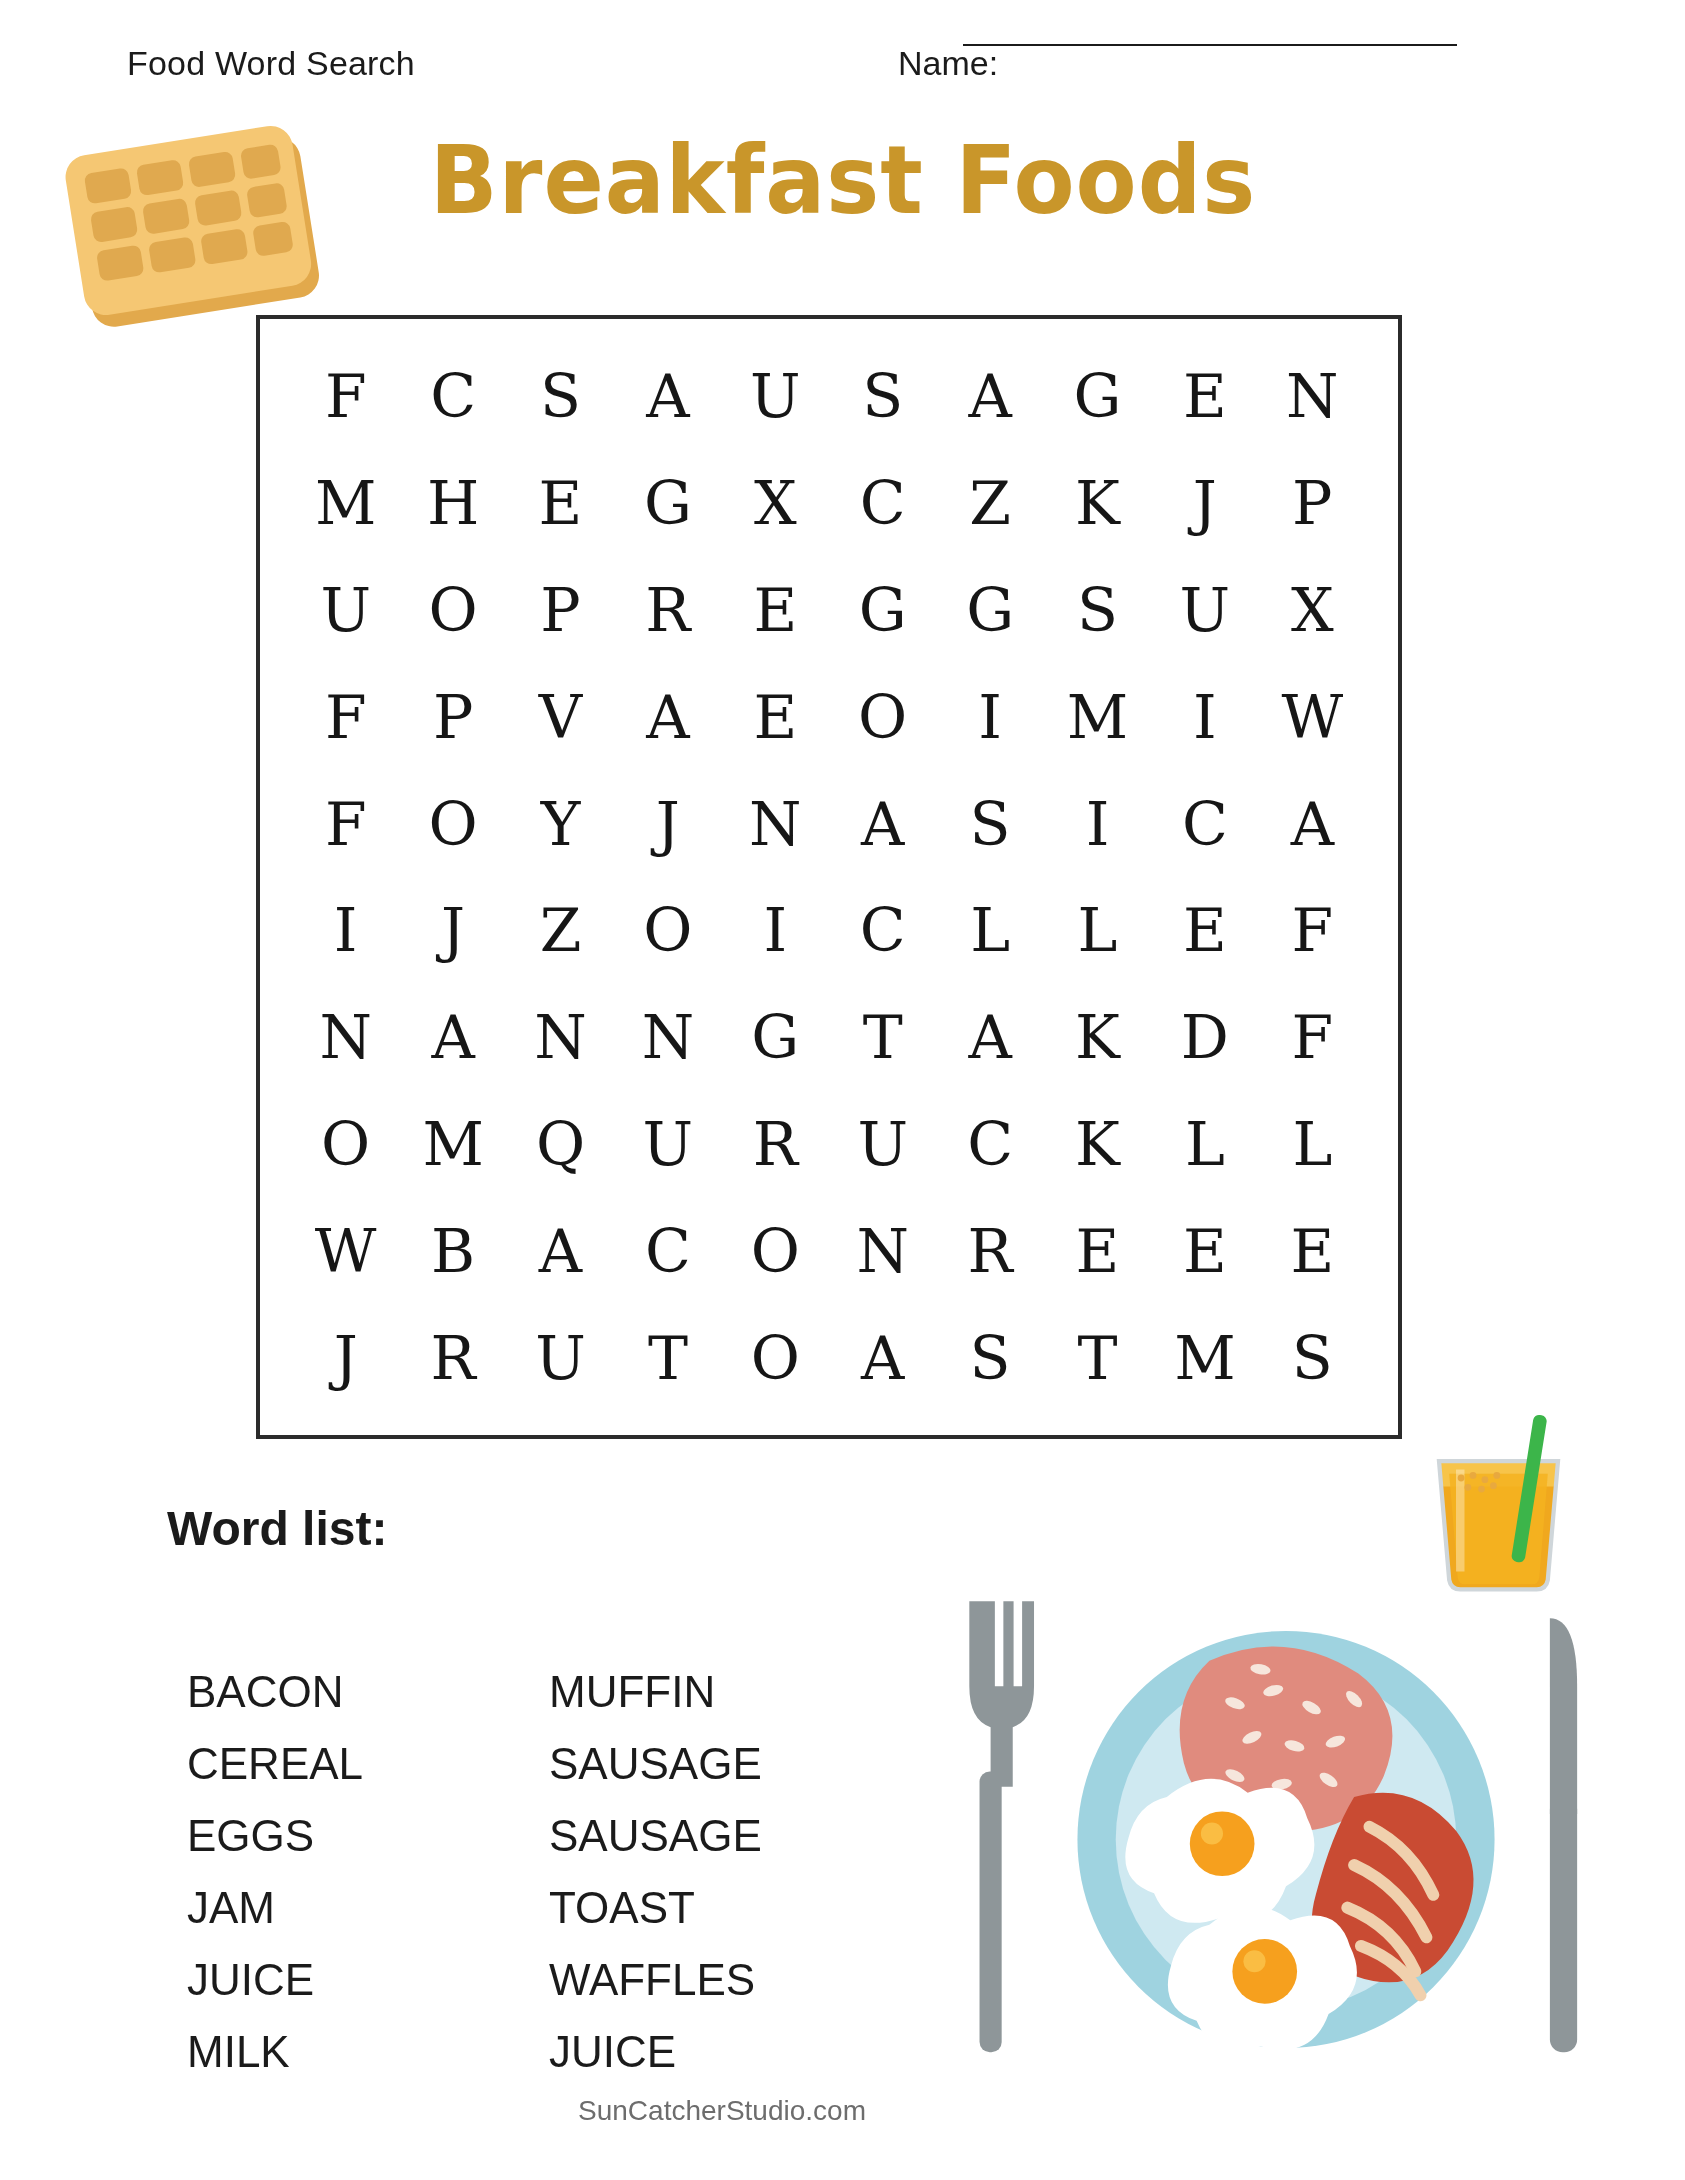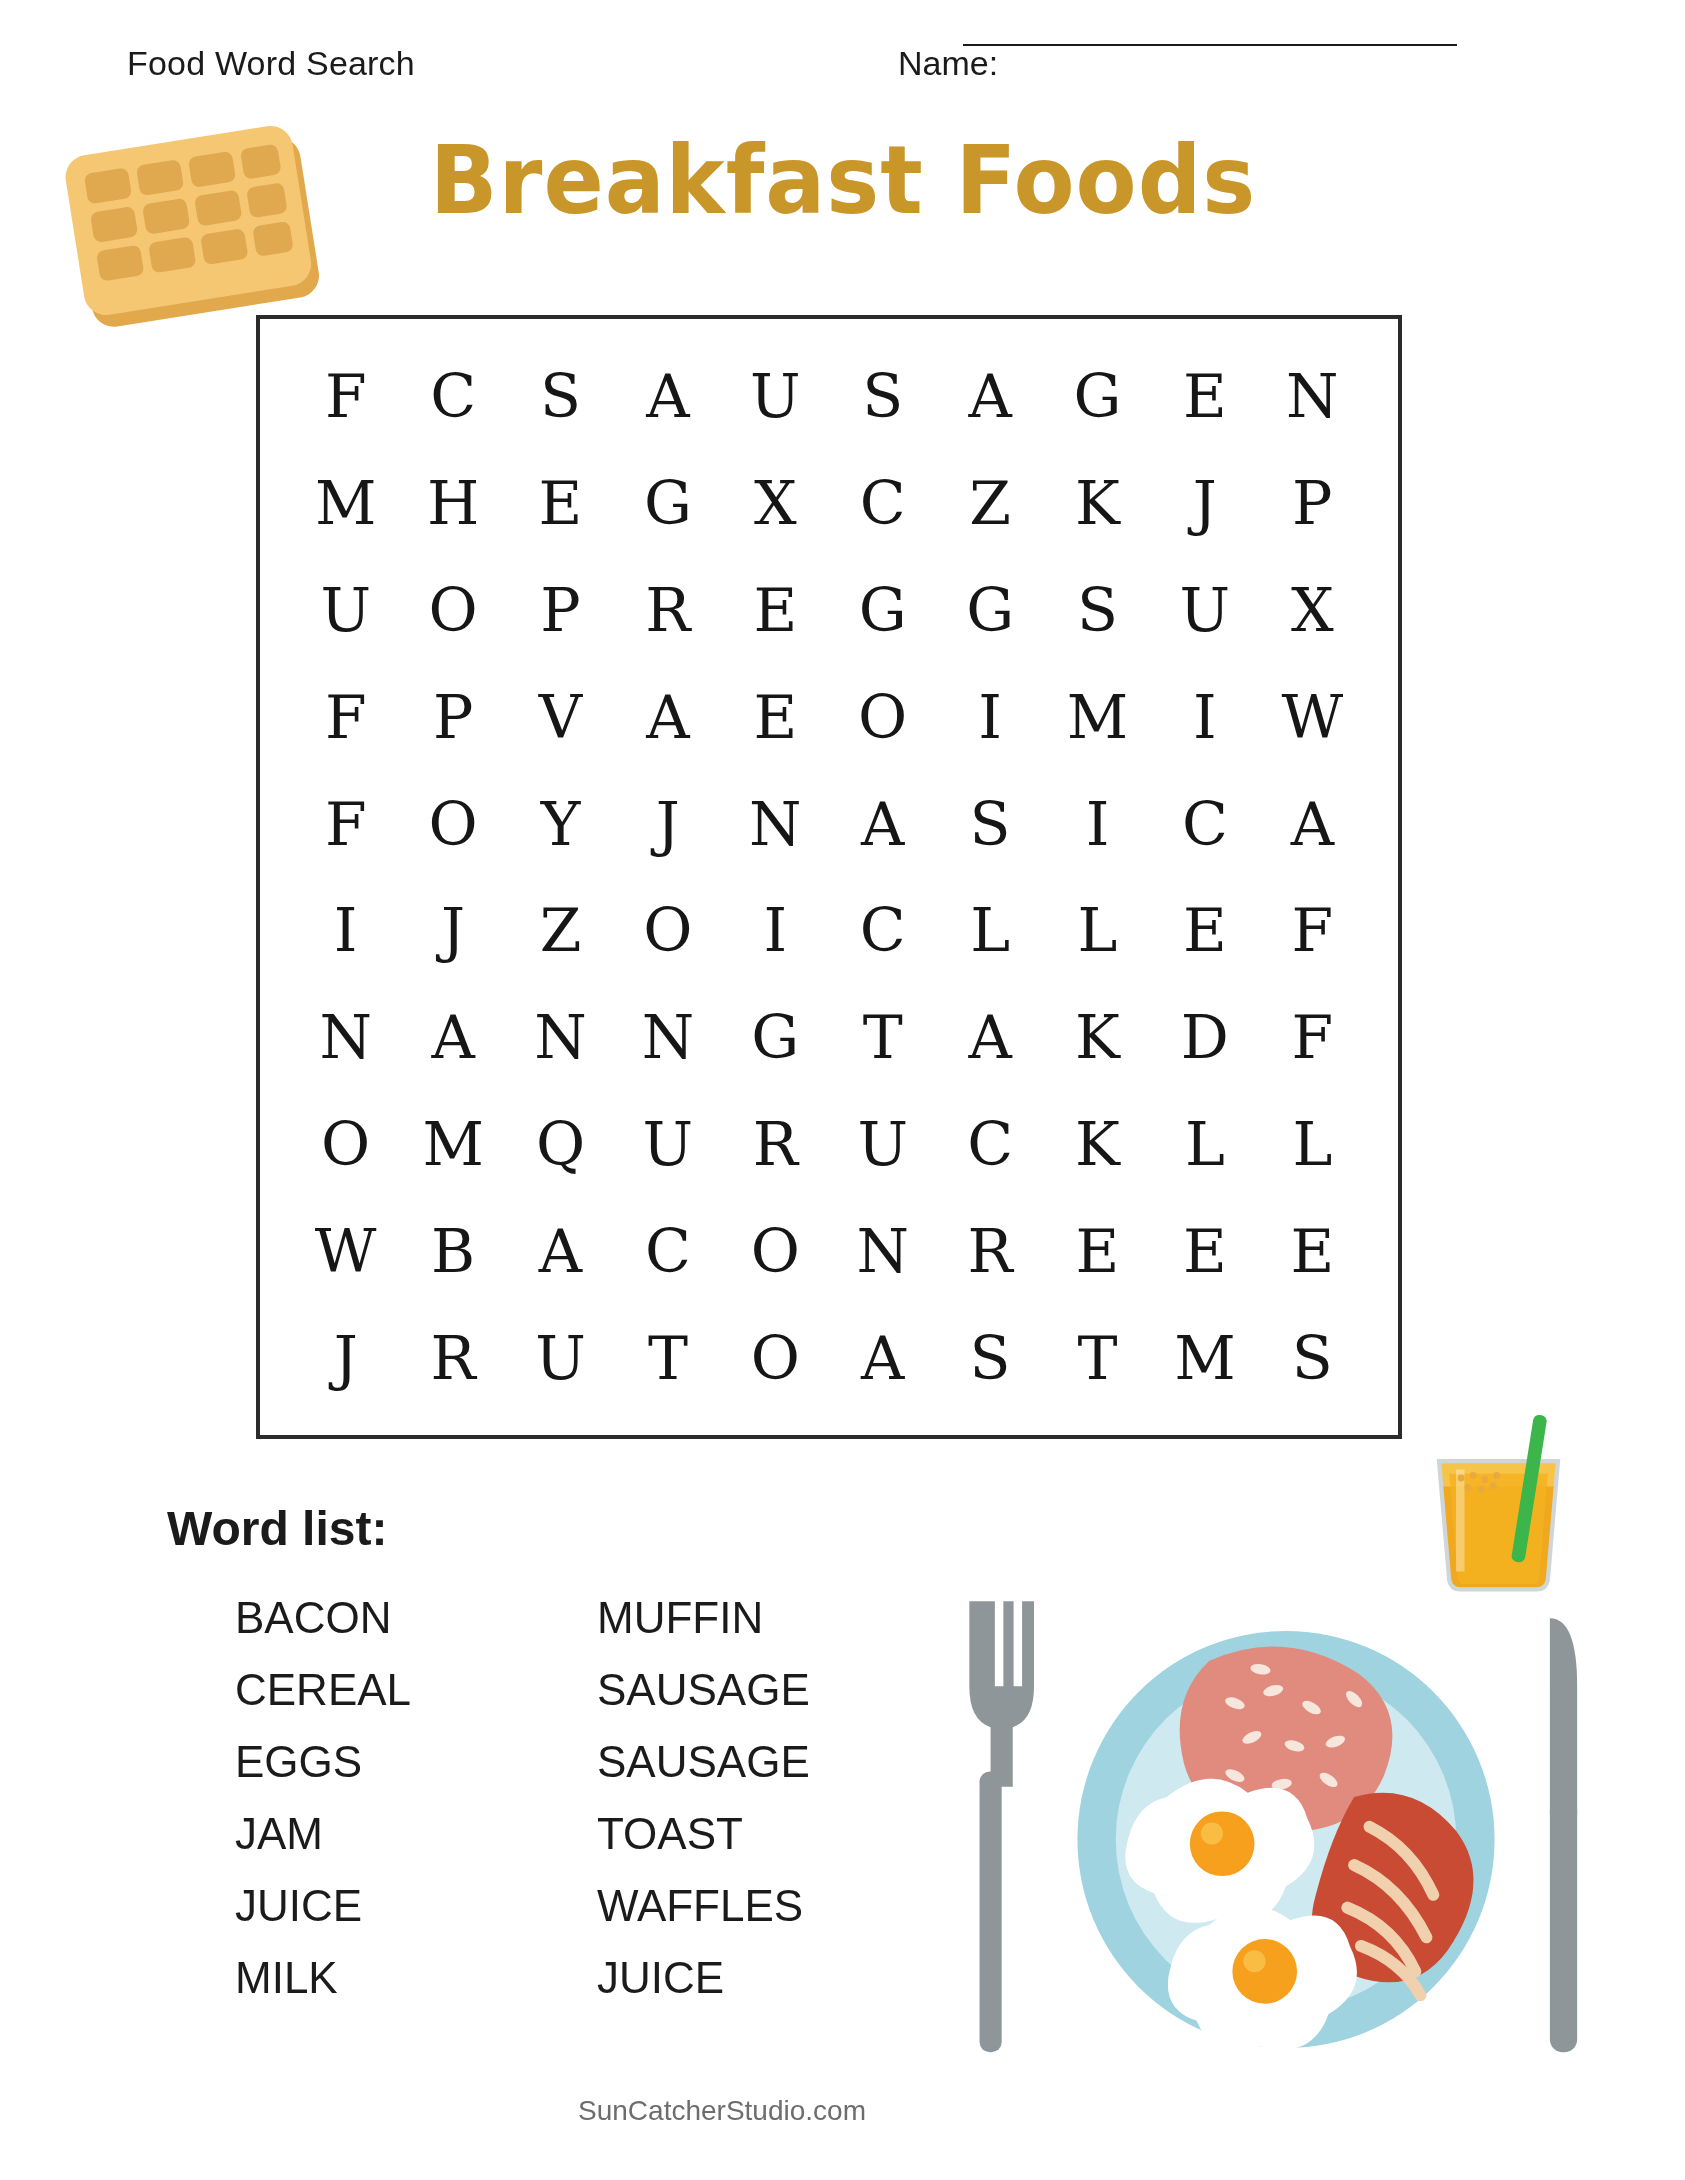--- a/index.html
+++ b/index.html
@@ -102,27 +102,26 @@
     position: absolute;
     left: 167px;
     top: 1501px;
     font-size: 48px;
     color: #1b1b1b;
     font-weight: bold;
   }
   .wordlist {
     position: absolute;
     left: 187px;
-    top: 1582px;
+    top: 1656px;
     width: 647px;
     display: grid;
     grid-template-columns: 362px 362px;
     grid-auto-flow: column;
     grid-template-rows: repeat(6, 72px);
-    margin-left: 48px;
   }
   .word {
     font-size: 44px;
     color: #1b1b1b;
     line-height: 72px;
     white-space: nowrap;
   }
 
   
   .footer {

